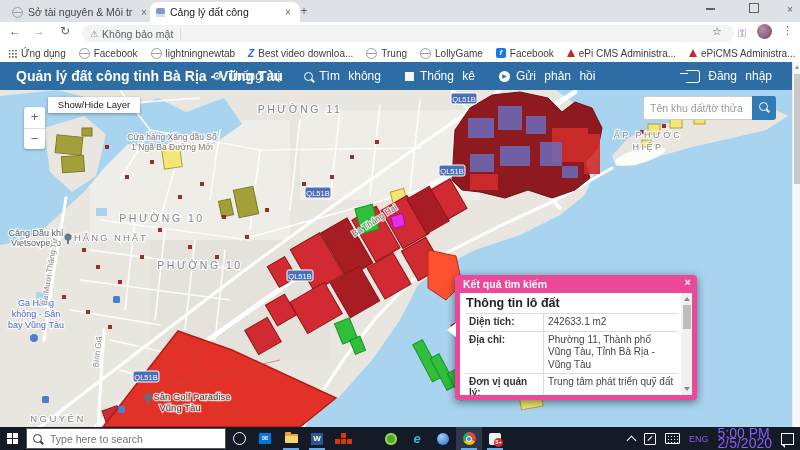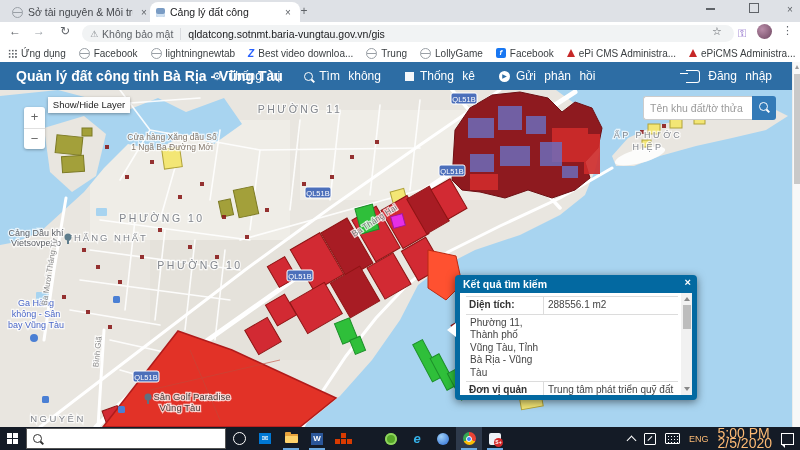--- a/index.html
+++ b/index.html
@@ -55,34 +55,34 @@
   .sqicon{width:9px;height:9px;background:#fff;opacity:.95;}
   .circbtn{width:11px;height:11px;border-radius:50%;background:#fff;color:#2d6da4;font-size:6px;
     text-align:center;line-height:11px;}
   #login{right:20px;top:0;height:28px;display:flex;gap:8px;align-items:center;font-size:12px;
     word-spacing:5px;}
   .login-ic{width:13px;height:11px;border:1.6px solid #fff;border-left:none;border-radius:0 3px 3px 0;
     position:relative;}
   .login-ic::after{content:"";position:absolute;left:-6px;top:2.2px;width:8px;height:1.8px;background:#fff;}
   
   #map{left:0;top:90px;width:792px;height:337px;}
-  #layer-btn{left:48px;top:7px;width:82px;height:16px;background:#fdfdfd;box-shadow:0 1px 3px rgba(0,0,0,.35);
+  #layer-btn{left:48px;top:7px;width:92px;height:16px;background:#fdfdfd;box-shadow:0 1px 3px rgba(0,0,0,.35);
     font-size:9.5px;color:#222;text-align:center;line-height:16px;}
   #zoomctl{left:24px;top:17px;width:21px;height:42px;background:#fff;border-radius:3px;
     box-shadow:0 1px 3px rgba(0,0,0,.3);}
   .zbtn{width:21px;height:21px;text-align:center;line-height:20px;font-size:13px;color:#666;}
   #zoom-out{border-top:1px solid #e0e0e0;}
   #map-search{left:643px;top:6px;display:flex;}
   #map-search input{width:96px;height:22px;border:1px solid #ccc;border-right:none;border-radius:3px 0 0 3px;
     font-size:10.5px;padding:0 6px;color:#333;font-family:inherit;outline:none;}
   #map-search input::placeholder{color:#9a9a9a;}
   #map-search-btn{width:24px;height:24px;background:#337ab7;border-radius:0 3px 3px 0;position:relative;}
   #map-search-btn .mag{position:absolute;left:7px;top:6px;}
   
-  #popup{left:455px;top:185px;width:242px;height:125px;background:#0369a1;border-radius:4px;
+  #popup{left:455px;top:185px;width:242px;height:125px;background:#ec4899;border-radius:4px;
     box-shadow:0 2px 8px rgba(0,0,0,.5);}
   #popup-ptr{position:absolute;left:-8px;top:48px;width:0;height:0;border-top:7px solid transparent;
     border-bottom:7px solid transparent;border-right:9px solid #fff;}
   #popup-title{height:18px;line-height:18px;color:#fff;font-size:10.5px;font-weight:bold;padding-left:8px;}
   #popup-x{position:absolute;right:6px;top:1px;color:#fff;font-size:11px;font-weight:bold;}
   #popup-body{position:absolute;left:5px;right:5px;top:18px;bottom:5px;background:#fff;overflow:hidden;}
   #popup-scroll{position:absolute;right:0;top:0;bottom:0;width:11px;background:#f1f1f1;}
   .sarrow{position:absolute;left:2.5px;width:0;height:0;border-left:3px solid transparent;
     border-right:3px solid transparent;}
   #sup{top:4px;border-bottom:4px solid #888;}
@@ -121,21 +121,21 @@
   .ieic{color:#35b1e8;font-size:13px;font-weight:bold;font-style:italic;}
   .edgeic{width:12px;height:12px;border-radius:50%;background:radial-gradient(circle at 35% 30%,#9fd0f7,#2b6cd4);}
   .chrome{width:13px;height:13px;border-radius:50%;position:relative;
     background:conic-gradient(#ea4335 0 120deg,#fbbc05 120deg 240deg,#34a853 240deg 360deg);}
   .chrome::after{content:"";position:absolute;left:3.5px;top:3.5px;width:6px;height:6px;border-radius:50%;
     background:#4285f4;border:1.2px solid #fff;box-sizing:border-box;}
   .chrome-active{background:#2e3a4c;}
   .spresso{width:12px;height:12px;background:#eef3f8;border-radius:2px;position:relative;}
   .spresso b{position:absolute;right:-2px;bottom:-2px;width:9px;height:9px;border-radius:50%;background:#d42a2a;
     color:#fff;font-size:5px;line-height:9px;text-align:center;font-weight:bold;}
-  #tray{margin-left:auto;display:flex;align-items:center;gap:9px;padding-right:6px;color:#fdba74;}
+  #tray{margin-left:auto;display:flex;align-items:center;gap:9px;padding-right:6px;color:#8b5cf6;}
   .chev{width:6px;height:6px;border-left:1.5px solid #fff;border-top:1.5px solid #fff;transform:rotate(45deg);margin-top:3px;}
   .penic{width:10px;height:10px;border:1px solid #fff;border-radius:1px;position:relative;}
   .penic::after{content:"";position:absolute;left:2px;top:4px;width:6px;height:1.3px;background:#fff;transform:rotate(-45deg);}
   .kbic{width:13px;height:9px;border:1px solid #fff;border-radius:1px;
     background:radial-gradient(circle,#fff .6px,transparent .8px) 1px 1px/3px 3px;}
   .lang{font-size:9px;}
   .clock{font-size:14px;line-height:9.5px;text-align:left;}
   .action{width:11px;height:10px;border:1.3px solid #fff;position:relative;}
   .action::after{content:"";position:absolute;left:-1px;bottom:-4px;width:0;height:0;
     border-top:4px solid #fff;border-left:4px solid transparent;}
@@ -163,21 +163,20 @@
     <div class="abs winctl" id="win-close" style="left:776px;">×</div>
   </div>
 
   <div class="abs" id="toolbar"></div>
   <div class="abs navbtn" style="left:6px;">←</div>
   <div class="abs navbtn" style="left:30px;color:#9aa0a6;">→</div>
   <div class="abs navbtn" style="left:56px;">↻</div>
   <div class="abs" id="omnibox">
     <span id="warn-icon">⚠</span>
     <span id="warn-text">Không bảo mật</span>
-    <span>qldatcong.sotnmt.baria-vungtau.gov.vn/gis</span>
   </div>
   <div class="abs" id="star">☆</div>
   <div class="abs" id="key-icon">⚿</div>
   <div class="abs" id="avatar"></div>
   <div class="abs" id="menu-dots">⋮</div>
 
   <div class="abs" id="bookmarks">
     <span class="bm">
         <i class="appsgrid"></i>
         <span>Ứng dụng</span>
@@ -448,25 +447,27 @@
         </div>
     </div>
 
     
     <div class="abs" id="popup">
       <div id="popup-ptr"></div>
       <div id="popup-title">Kết quả tìm kiếm</div>
       <div id="popup-x">×</div>
       <div id="popup-body">
         <div id="popup-inner">
+          <div id="popup-h">Thông tin lô đất</div>
           <div class="prow">
               <div class="pl">Diện tích:</div>
-              <div class="pv">288556.1 m2</div>
+              <div class="pv">242633.1 m2</div>
             </div>
           <div class="prow">
+              <div class="pl">Địa chỉ:</div>
               <div class="pv">Phường 11, Thành phố Vũng Tàu, Tỉnh Bà Rịa - Vũng Tàu</div>
             </div>
           <div class="prow">
               <div class="pl">Đơn vị quản lý:</div>
               <div class="pv">Trung tâm phát triển quỹ đất</div>
             </div>
 
         </div>
         <div id="popup-scroll">
           <div class="sarrow" id="sup"></div>
@@ -484,20 +485,21 @@
 
   <div class="abs" id="taskbar">
     <div id="start">
       <i style="left:7px;top:6px;"></i>
         <i style="left:13px;top:6px;"></i>
       <i style="left:7px;top:12px;"></i>
         <i style="left:13px;top:12px;"></i>
     </div>
     <div id="tb-search">
       <i class="mag"></i>
+      <input placeholder="Type here to search" style="">
     </div>
     <div class="tbi">
         <i class="cortana"></i>
       </div>
     <div class="tbi">
         <i class="mailic" style="font-style:normal;">✉</i>
       </div>
     <div class="tbi uline">
         <i class="folder"></i>
       </div>

